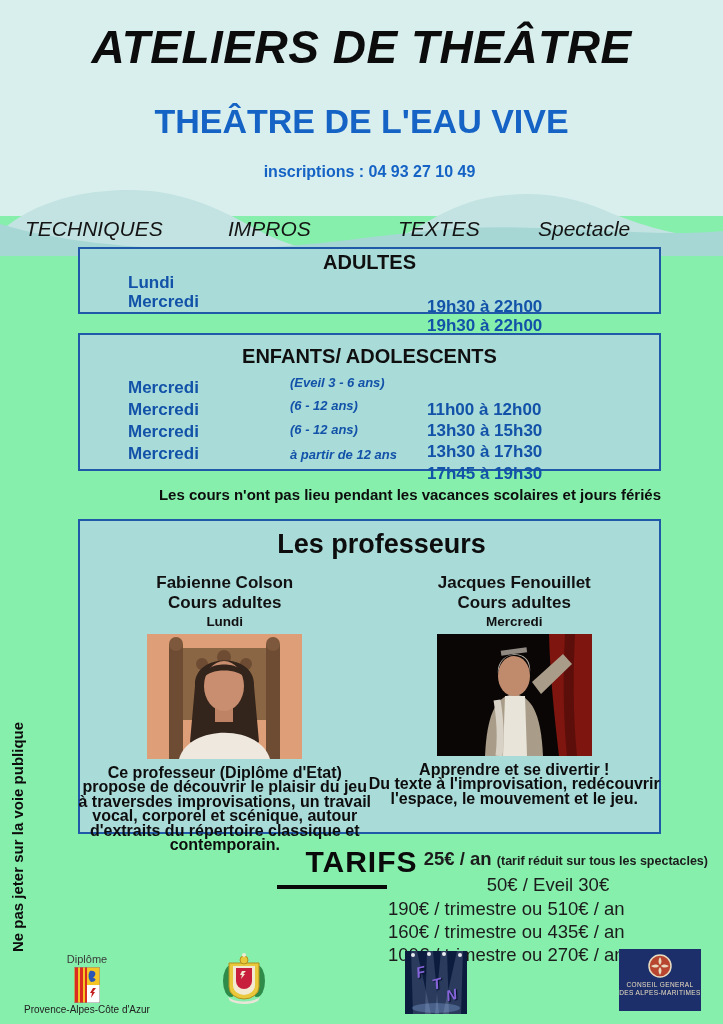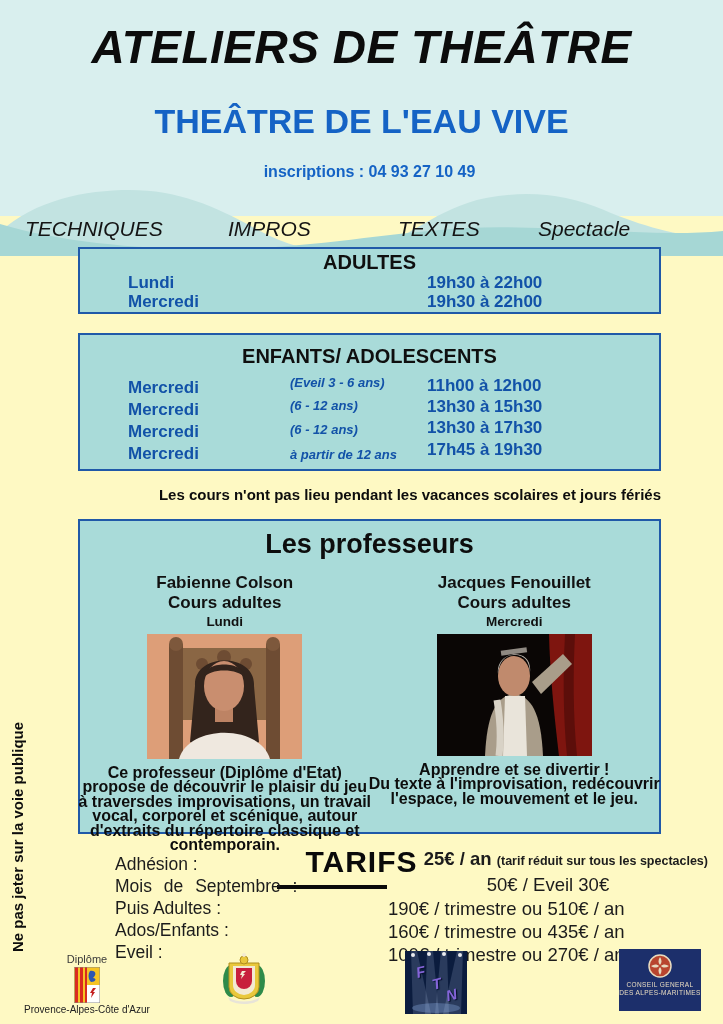--- a/index.html
+++ b/index.html
@@ -1,19 +1,19 @@
 <!DOCTYPE html>
 <html><head>
 <meta charset="utf-8">
 <style>
   * { margin:0; padding:0; box-sizing:border-box; }
   html,body { background:#ffffff; }
   .poster {
     position:relative; width:723px; height:1024px; overflow:hidden;
-    background:#fef9c3;
+    background:#86efac;
     font-family:"Liberation Sans","DejaVu Sans",sans-serif;
     color:#111;
   }
   
   .hdr { position:absolute; top:0; left:0; width:723px; height:216px; background:#d9efee; }
   .title { position:absolute; top:20px; left:0; width:723px; text-align:center;
            font-size:46px; font-weight:700; font-style:italic; color:#0c0c0c; letter-spacing:0.5px; }
   .subtitle { position:absolute; top:102px; left:0; width:723px; text-align:center;
               font-size:34px; font-weight:700; color:#1563c5; }
   .insc { position:absolute; top:163px; left:8px; width:723px; text-align:center;
@@ -23,29 +23,29 @@
   .cat-1 { left:25px; } .cat-2 { left:228px; } .cat-3 { left:398px; } .cat-4 { left:538px; }
 
   
   .box { position:absolute; left:78px; width:583px; border:2px solid #2059a8; background:#a9dbd9; }
   .box-adults { top:247px; height:67px; }
   .box-children { top:333px; height:138px; }
   .sched-title { position:absolute; left:0; width:100%; text-align:center;
                  font-weight:700; font-size:20px; color:#0f0f0f; }
   .day,.time { position:absolute; font-weight:700; font-size:17px; color:#1252a8; white-space:nowrap; }
   .age { position:absolute; left:210px; font-weight:700; font-style:italic; font-size:13px; color:#1252a8; white-space:nowrap; }
-  .day { left:48px; } .time { left:347px; }
+  .day { left:48px; } .time { left:347px;margin-top:24px; }
 
   
   .note { position:absolute; top:486px; left:78px; width:583px; text-align:right;
           font-weight:700; font-size:15px; color:#0d0d0d; }
 
   
   .box-prof { top:519px; height:315px; }
-  .prof-title { position:absolute; top:8px; left:0; width:100%; text-align:center;
+  .prof-title { position:absolute; top:8px; left:12px; width:100%; text-align:center;
                 font-weight:700; font-size:27px; color:#0d0d0d; }
   .prof-cols { position:absolute; top:52px; left:0; width:100%; display:flex; }
   .prof-col { width:50%; display:flex; flex-direction:column; align-items:center; text-align:center; }
   .prof-name { font-weight:700; font-size:17px; line-height:20px; }
   .prof-role { font-weight:700; font-size:17px; line-height:20px; }
   .prof-day  { font-weight:700; font-size:13.5px; line-height:17px; }
   .prof-photo { margin-top:4px; width:155px; height:125px; display:block; }
   .prof-desc { margin-top:7px; width:296px; font-weight:700; font-size:16px; line-height:14.4px;
                color:#0d0d0d; white-space:pre-line; }
 
@@ -169,27 +169,20 @@
           <rect x="64" y="15" width="26" height="5" fill="#8f8982" transform="rotate(-8 77 18)"></rect>
         </svg>
         <div class="prof-desc">Apprendre et se divertir !
 Du texte à l'improvisation, redécouvrir l'espace, le mouvement et le jeu.</div>
       </div>
     </div>
   </div>
 
   <div class="tarifs-title">TARIFS</div>
   <div class="tarifs-underline"></div>
-  <div class="t-labels">
-    <div class="t-label">Adhésion :</div>
-    <div class="t-label">Mois de Septembre :</div>
-    <div class="t-label">Puis Adultes :</div>
-    <div class="t-label">Ados/Enfants :</div>
-    <div class="t-label">Eveil :</div>
-  </div>
   <div class="t-values">
     <div class="t-val t-val-1"><span>25€ / an </span><span class="t-small">(tarif réduit sur tous les spectacles)</span></div>
     <div class="t-val t-val-2">50€ / Eveil 30€</div>
     <div class="t-val t-val-3">190€ / trimestre ou 510€ / an</div>
     <div class="t-val t-val-4">160€ / trimestre ou 435€ / an</div>
     <div class="t-val t-val-5">100€ / trimestre ou 270€ / an</div>
   </div>
 
   <div class="vnote">Ne pas jeter sur la voie publique</div>
 

